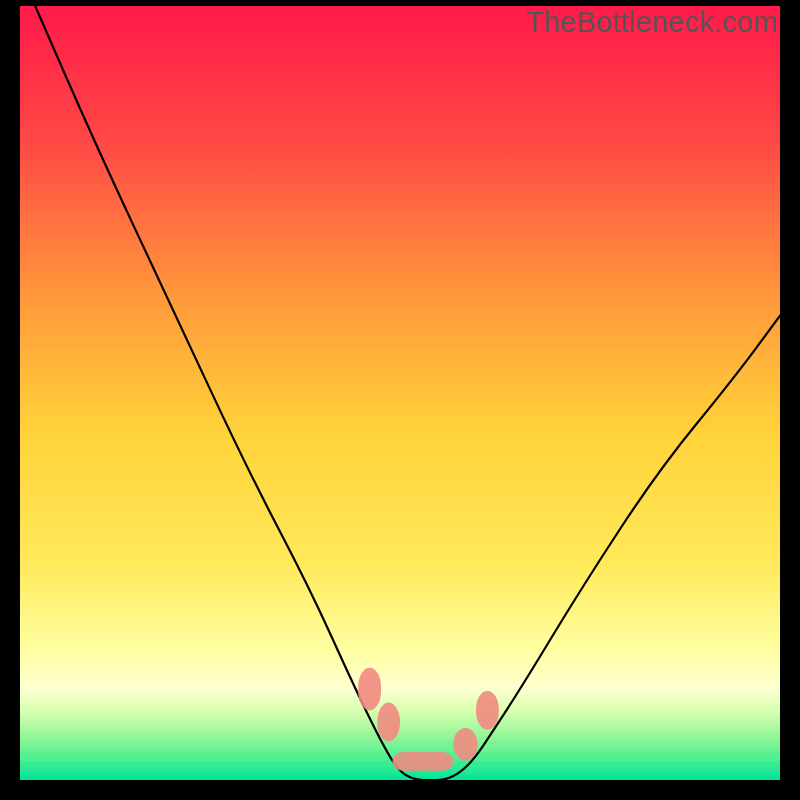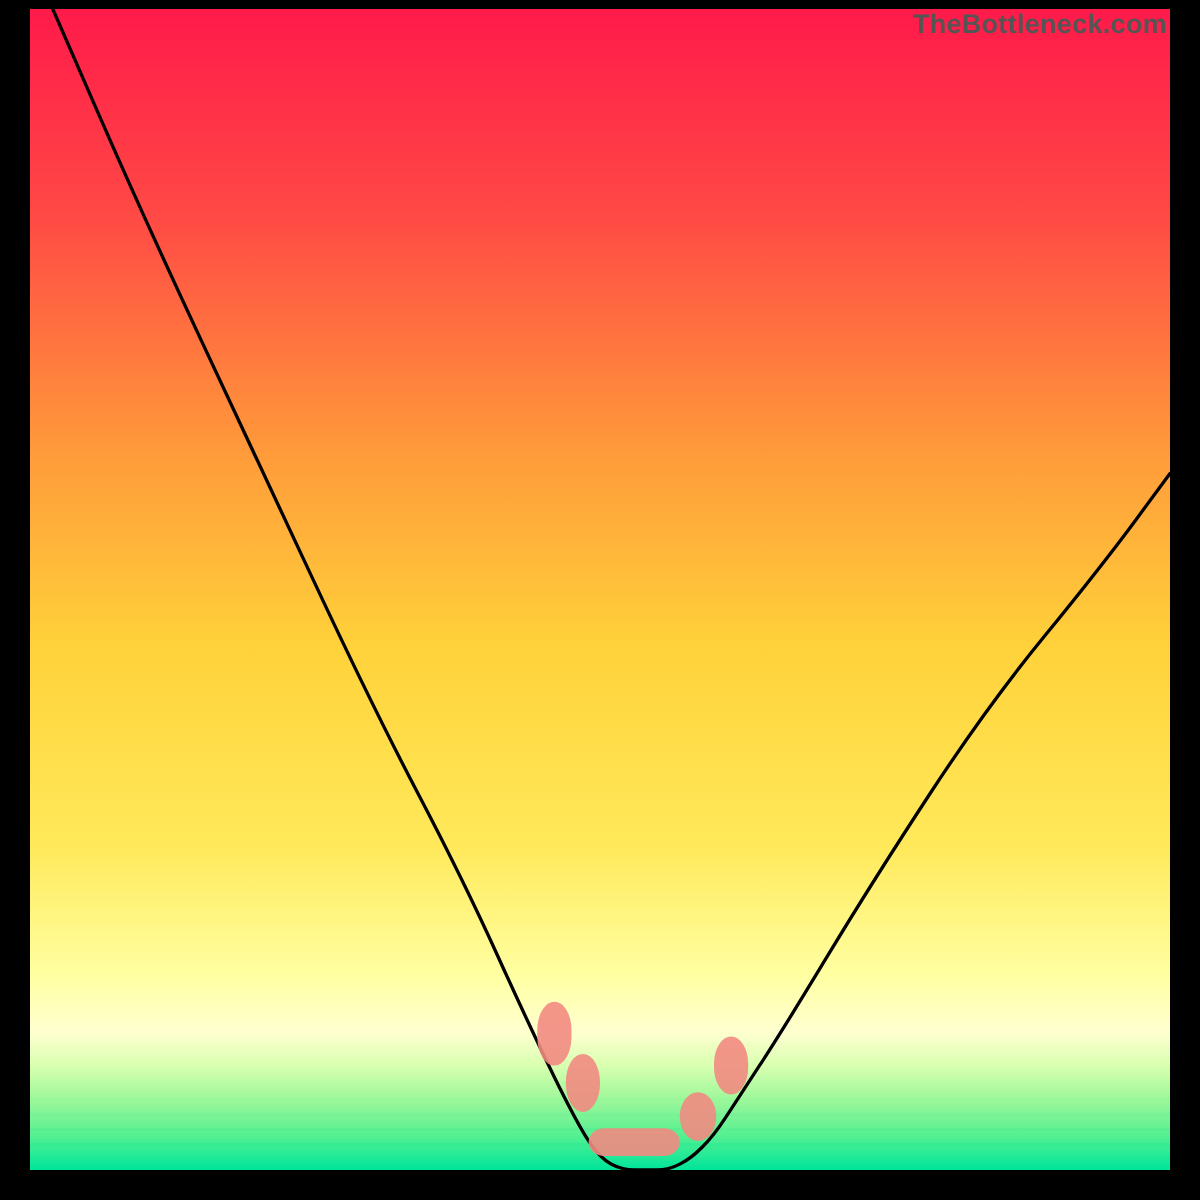--- a/index.html
+++ b/index.html
@@ -23,22 +23,22 @@
     top: 6px;
     width: 760px;
     height: 774px;
     
   }
   .watermark {
     position: absolute;
     top: 6px;
     right: 22px;
     color: #555;
-    font-size: 18px;
-    font-weight: 700;
+    font-size: 29px;
+    font-weight: 400;
     letter-spacing: 0.2px;
     user-select: none;
   }
 </style>
 </head>
 <body>
 
 <div class="frame">
 
   <div class="plot">

